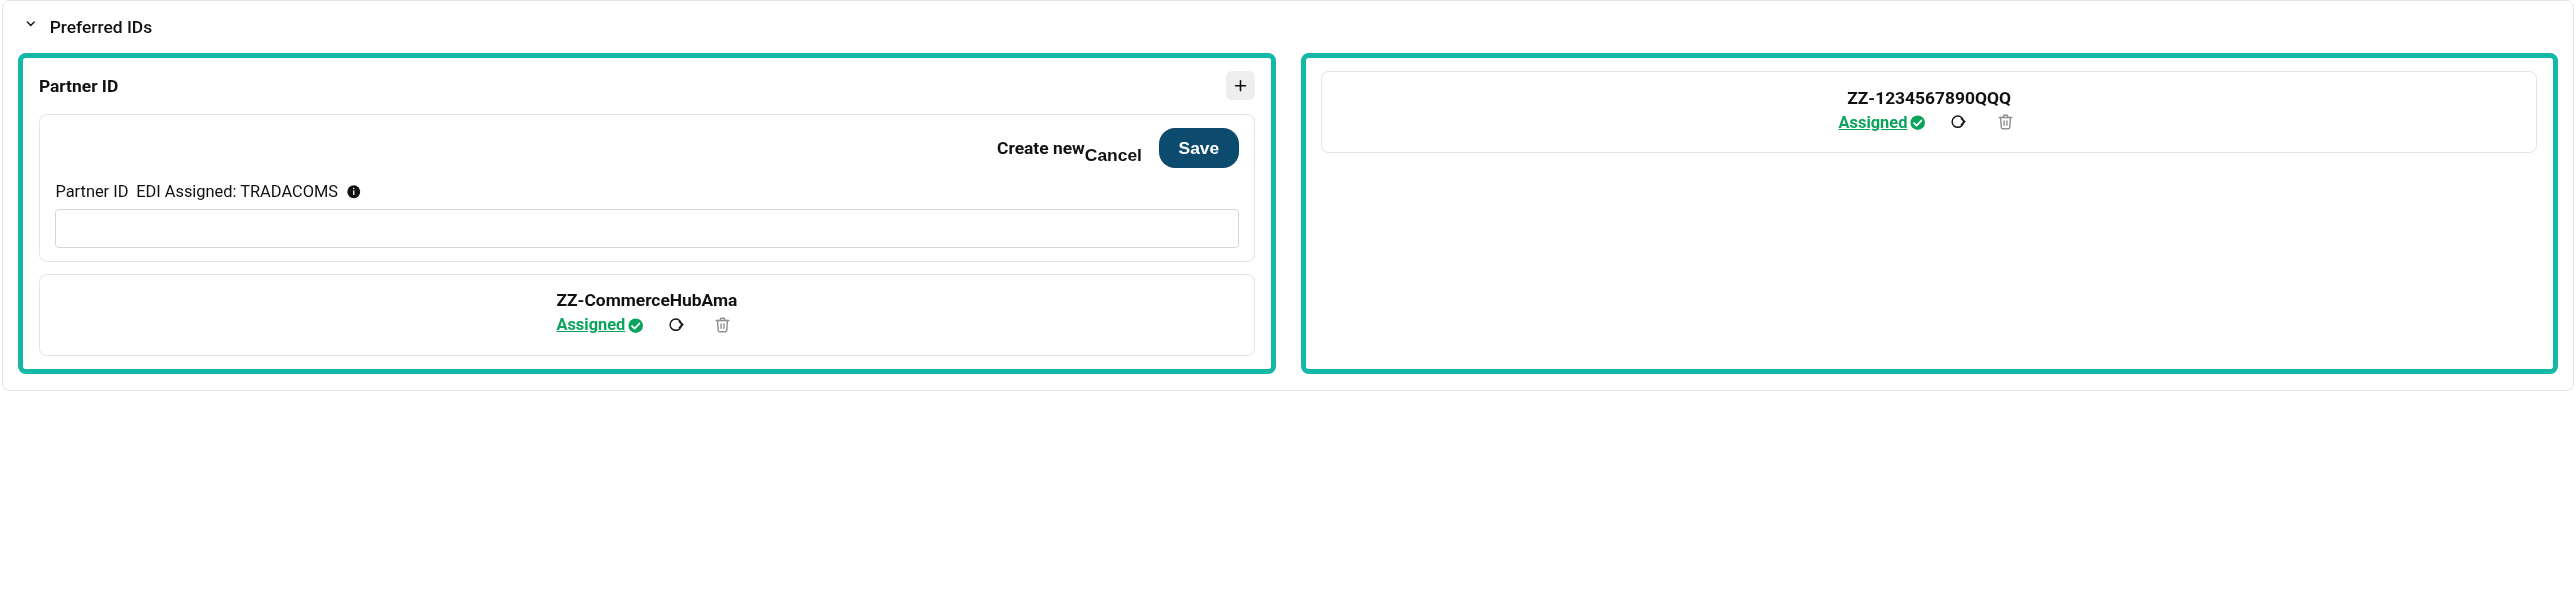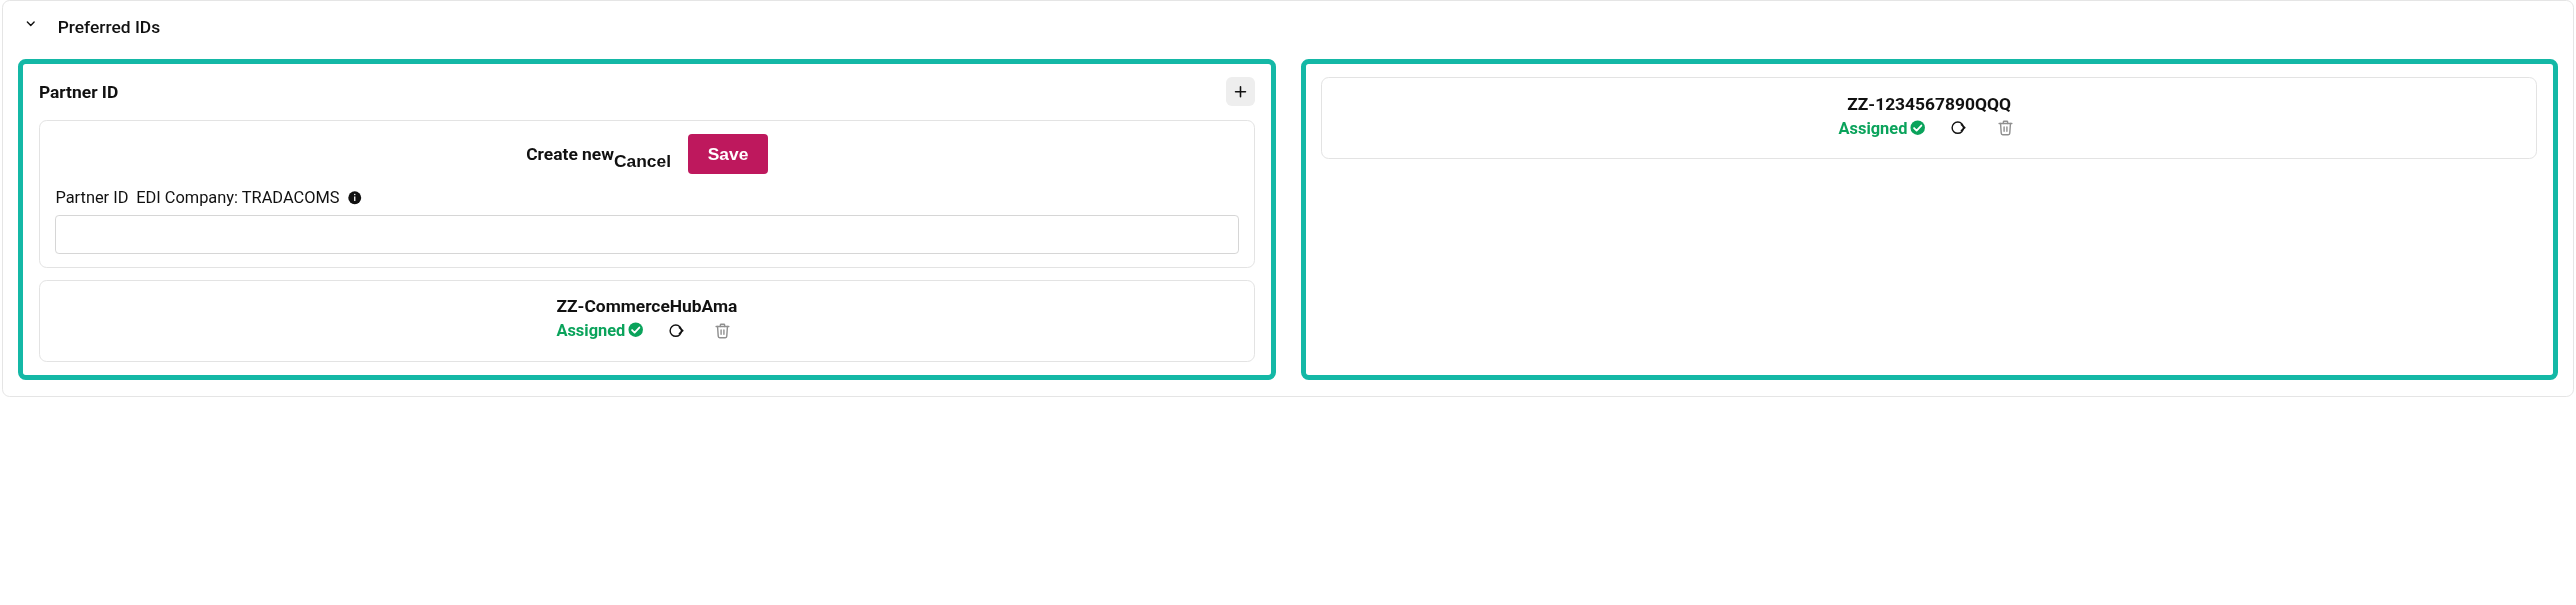--- a/index.html
+++ b/index.html
@@ -12,22 +12,22 @@
   }
   .outer-panel {
     border: 1px solid #e5e5e5;
     border-radius: 7.7px;
     margin: 0 1.9px;
     padding: 15.5px;
   }
   .panel-header {
     display: flex;
     align-items: flex-start;
-    gap: 20px;
-    margin-bottom: 22px;
+    gap: 12px;
+    margin-bottom: 16px;
     margin-left: 5.8px;
   }
   .panel-header .chevron {
     width: 13.5px;
     height: 13.5px;
     display: flex;
     align-items: center;
     justify-content: center;
     color: #111;
   }
@@ -74,21 +74,21 @@
 
   .subcard {
     border: 1px solid #e3e3e3;
     border-radius: 7.7px;
     padding: 13.5px 15.5px;
     margin-bottom: 11.6px;
   }
   .subcard-header {
     display: flex;
     align-items: center;
-    justify-content: center;
+    justify-content: flex-end;
     margin-bottom: 13.5px;
   }
   .subcard-header .title {
     font-size: 17.4px;
     font-weight: 700;
   }
   .actions-inline {
     display: flex;
     align-items: center;
     gap: 17.4px;
@@ -97,24 +97,24 @@
     background: none;
     border: none;
     font-size: 17.4px;
     font-weight: 700;
     color: #111;
     cursor: pointer;
     padding: 0;
     margin-top: 15px;
   }
   .btn-primary {
-    background: #be185d;
+    background: #0c4a6e;
     color: #fff;
     border: none;
-    border-radius: 4px;
+    border-radius: 16px;
     font-size: 17.4px;
     font-weight: 700;
     padding: 9.7px 19.3px;
     cursor: pointer;
   }
   .field-label-row {
     display: flex;
     align-items: center;
     gap: 7.7px;
     font-size: 16.4px;
@@ -147,25 +147,26 @@
     font-size: 17.4px;
     font-weight: 700;
   }
   .row-right {
     display: flex;
     align-items: center;
     gap: 17.4px;
   }
   .status {
     display: flex;
-    align-items: flex-start;
+    align-items: flex-end;
     gap: 2px;
     font-size: 16.4px;
     font-weight: 700;
     color: #0aa35b;
+    text-decoration: underline;
   }
   .status .check {
     width: 17.4px; height: 17.4px;
     display:flex;align-items:center;justify-content:center;
   }
   .muted-icon { color: #6b6b6b; }
   .company-card .card-header { margin-bottom: 13.5px; }
 </style>
 </head>
 <body>
@@ -196,21 +197,21 @@
       <div class="subcard">
         <div class="subcard-header">
           <span class="title">Create new</span>
           <div class="actions-inline">
             <button class="btn-text">Cancel</button>
             <button class="btn-primary">Save</button>
           </div>
         </div>
         <div class="field-label-row">
           <span>Partner ID</span>
-          <span>EDI Company: TRADACOMS</span>
+          <span>EDI Assigned: TRADACOMS</span>
           <span class="info-icon">
             <svg width="15.5" height="15.5" viewBox="0 0 24 24" fill="#111">
                 <circle cx="12" cy="12" r="10"></circle>
                 <rect x="11" y="10" width="2" height="7" fill="#fff"></rect>
                 <rect x="11" y="6" width="2" height="2" fill="#fff"></rect>
               </svg>
           </span>
         </div>
         <input type="text" class="text-input" value="" style="">
       </div>

